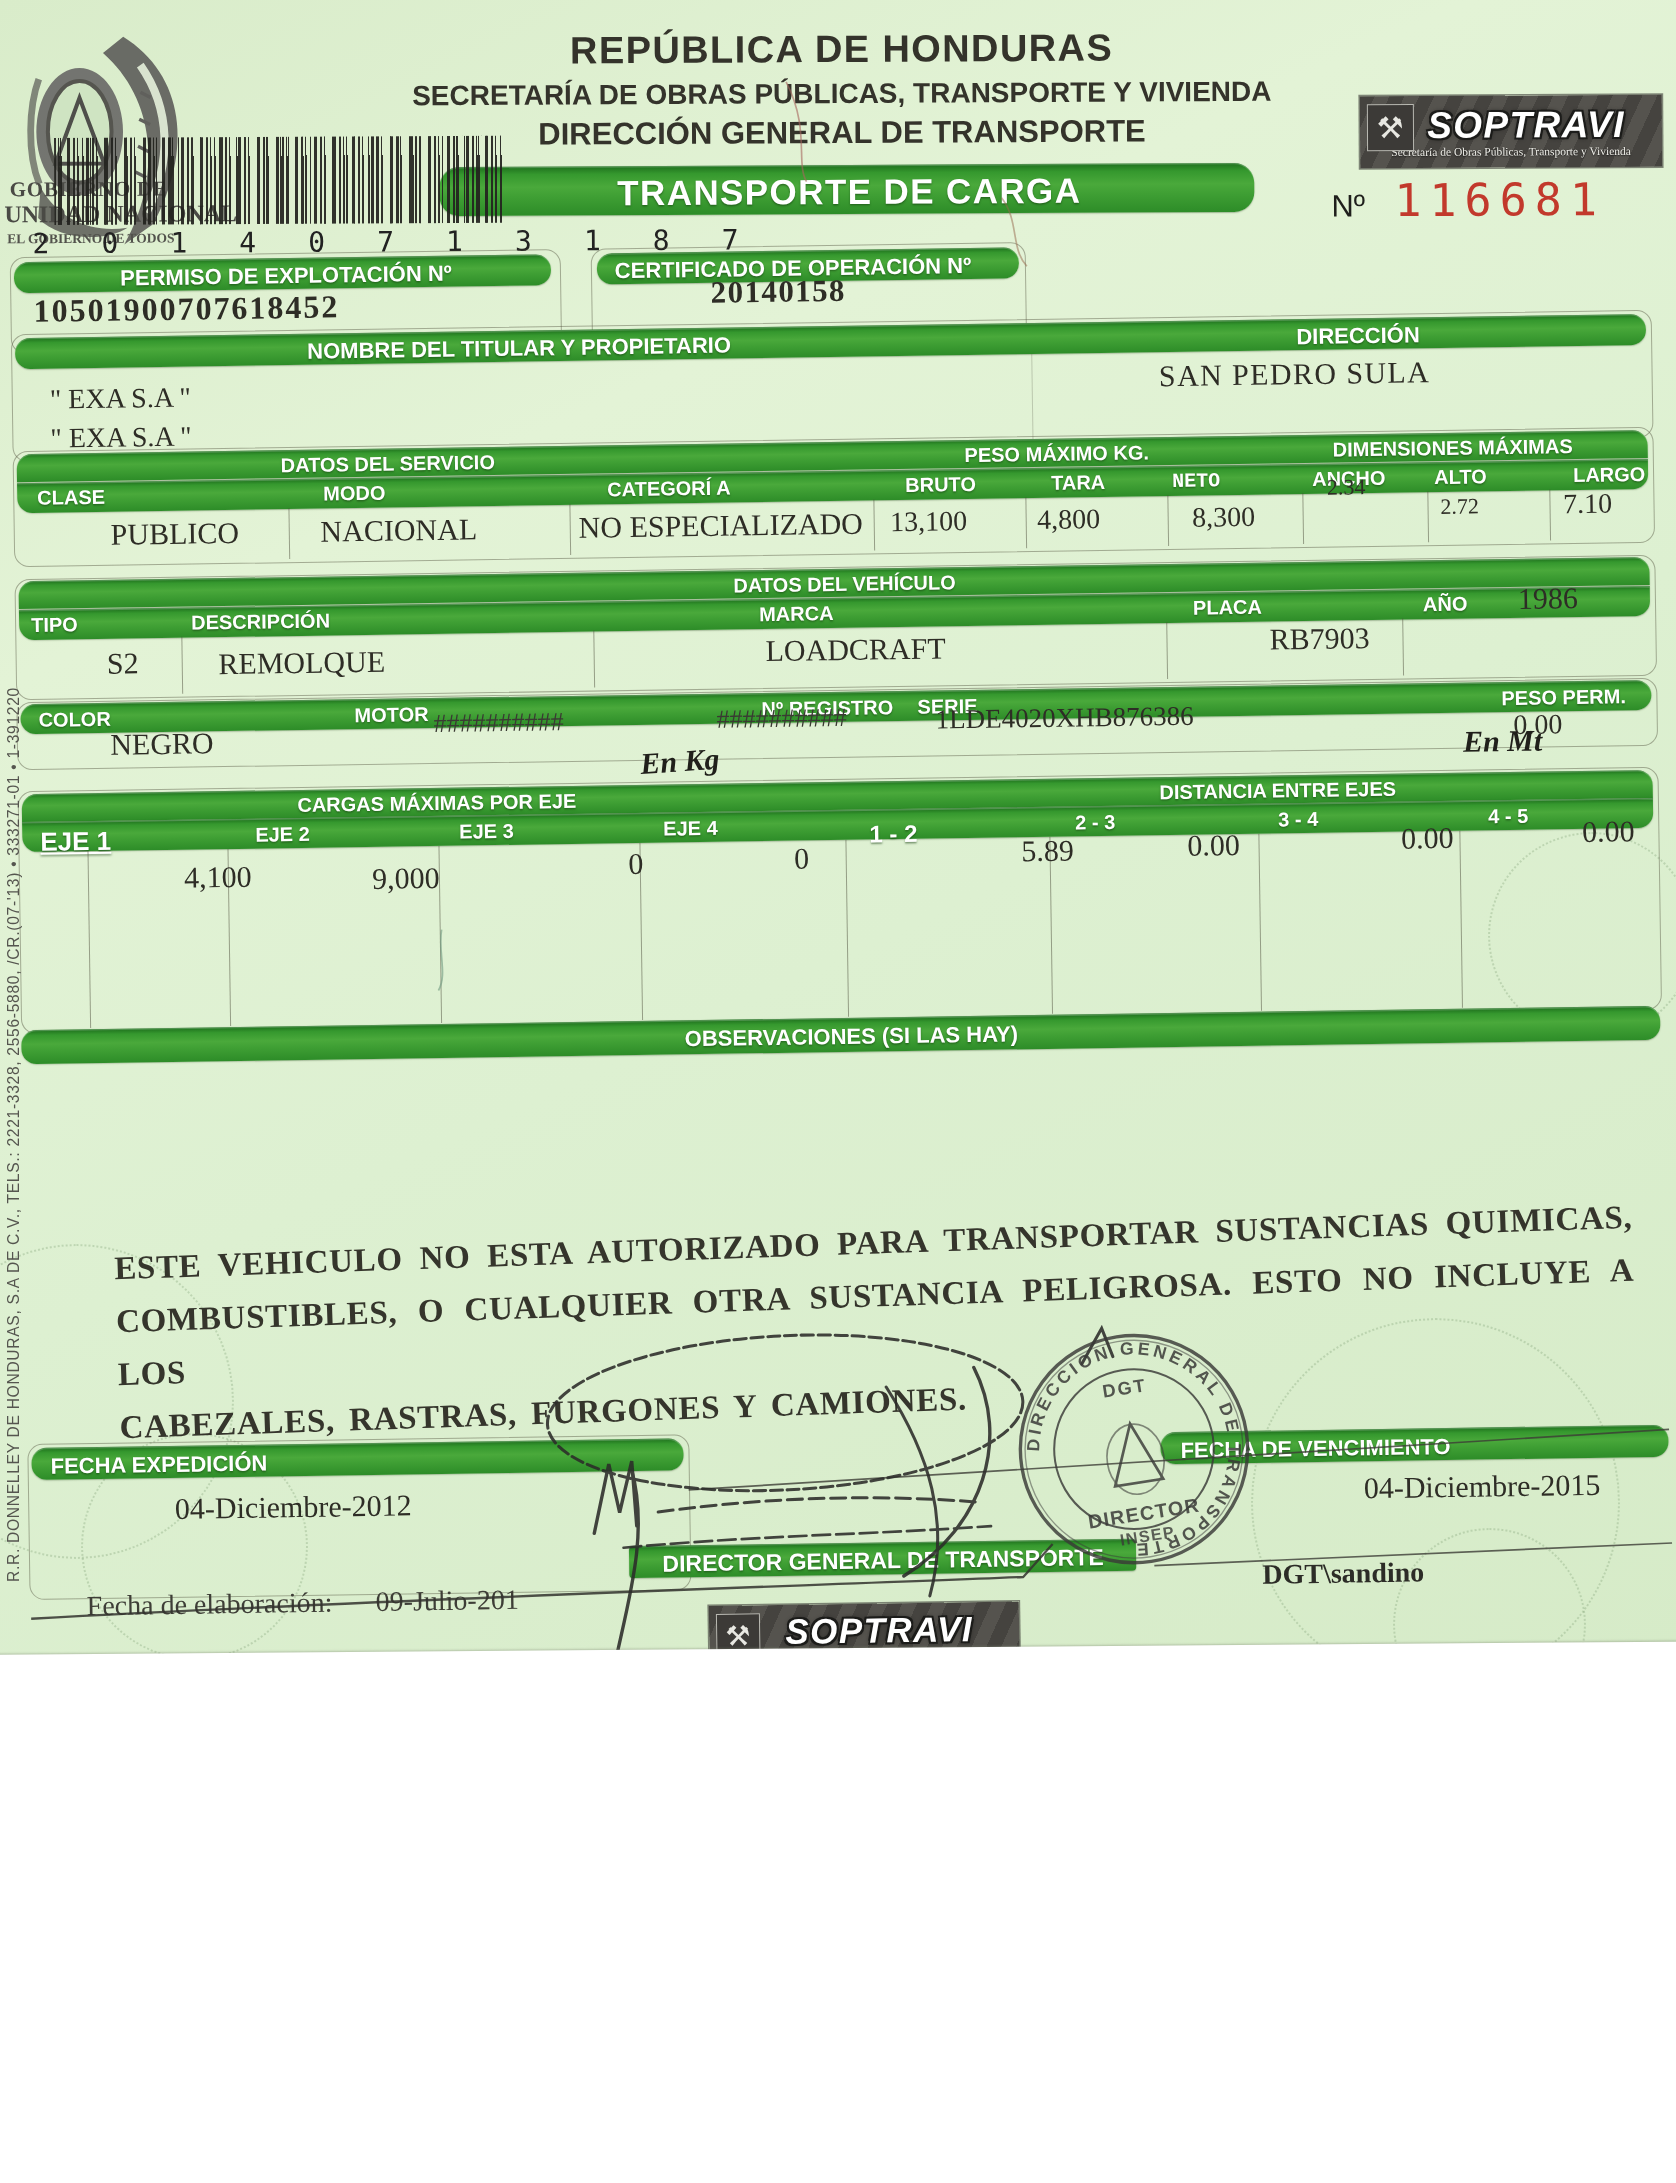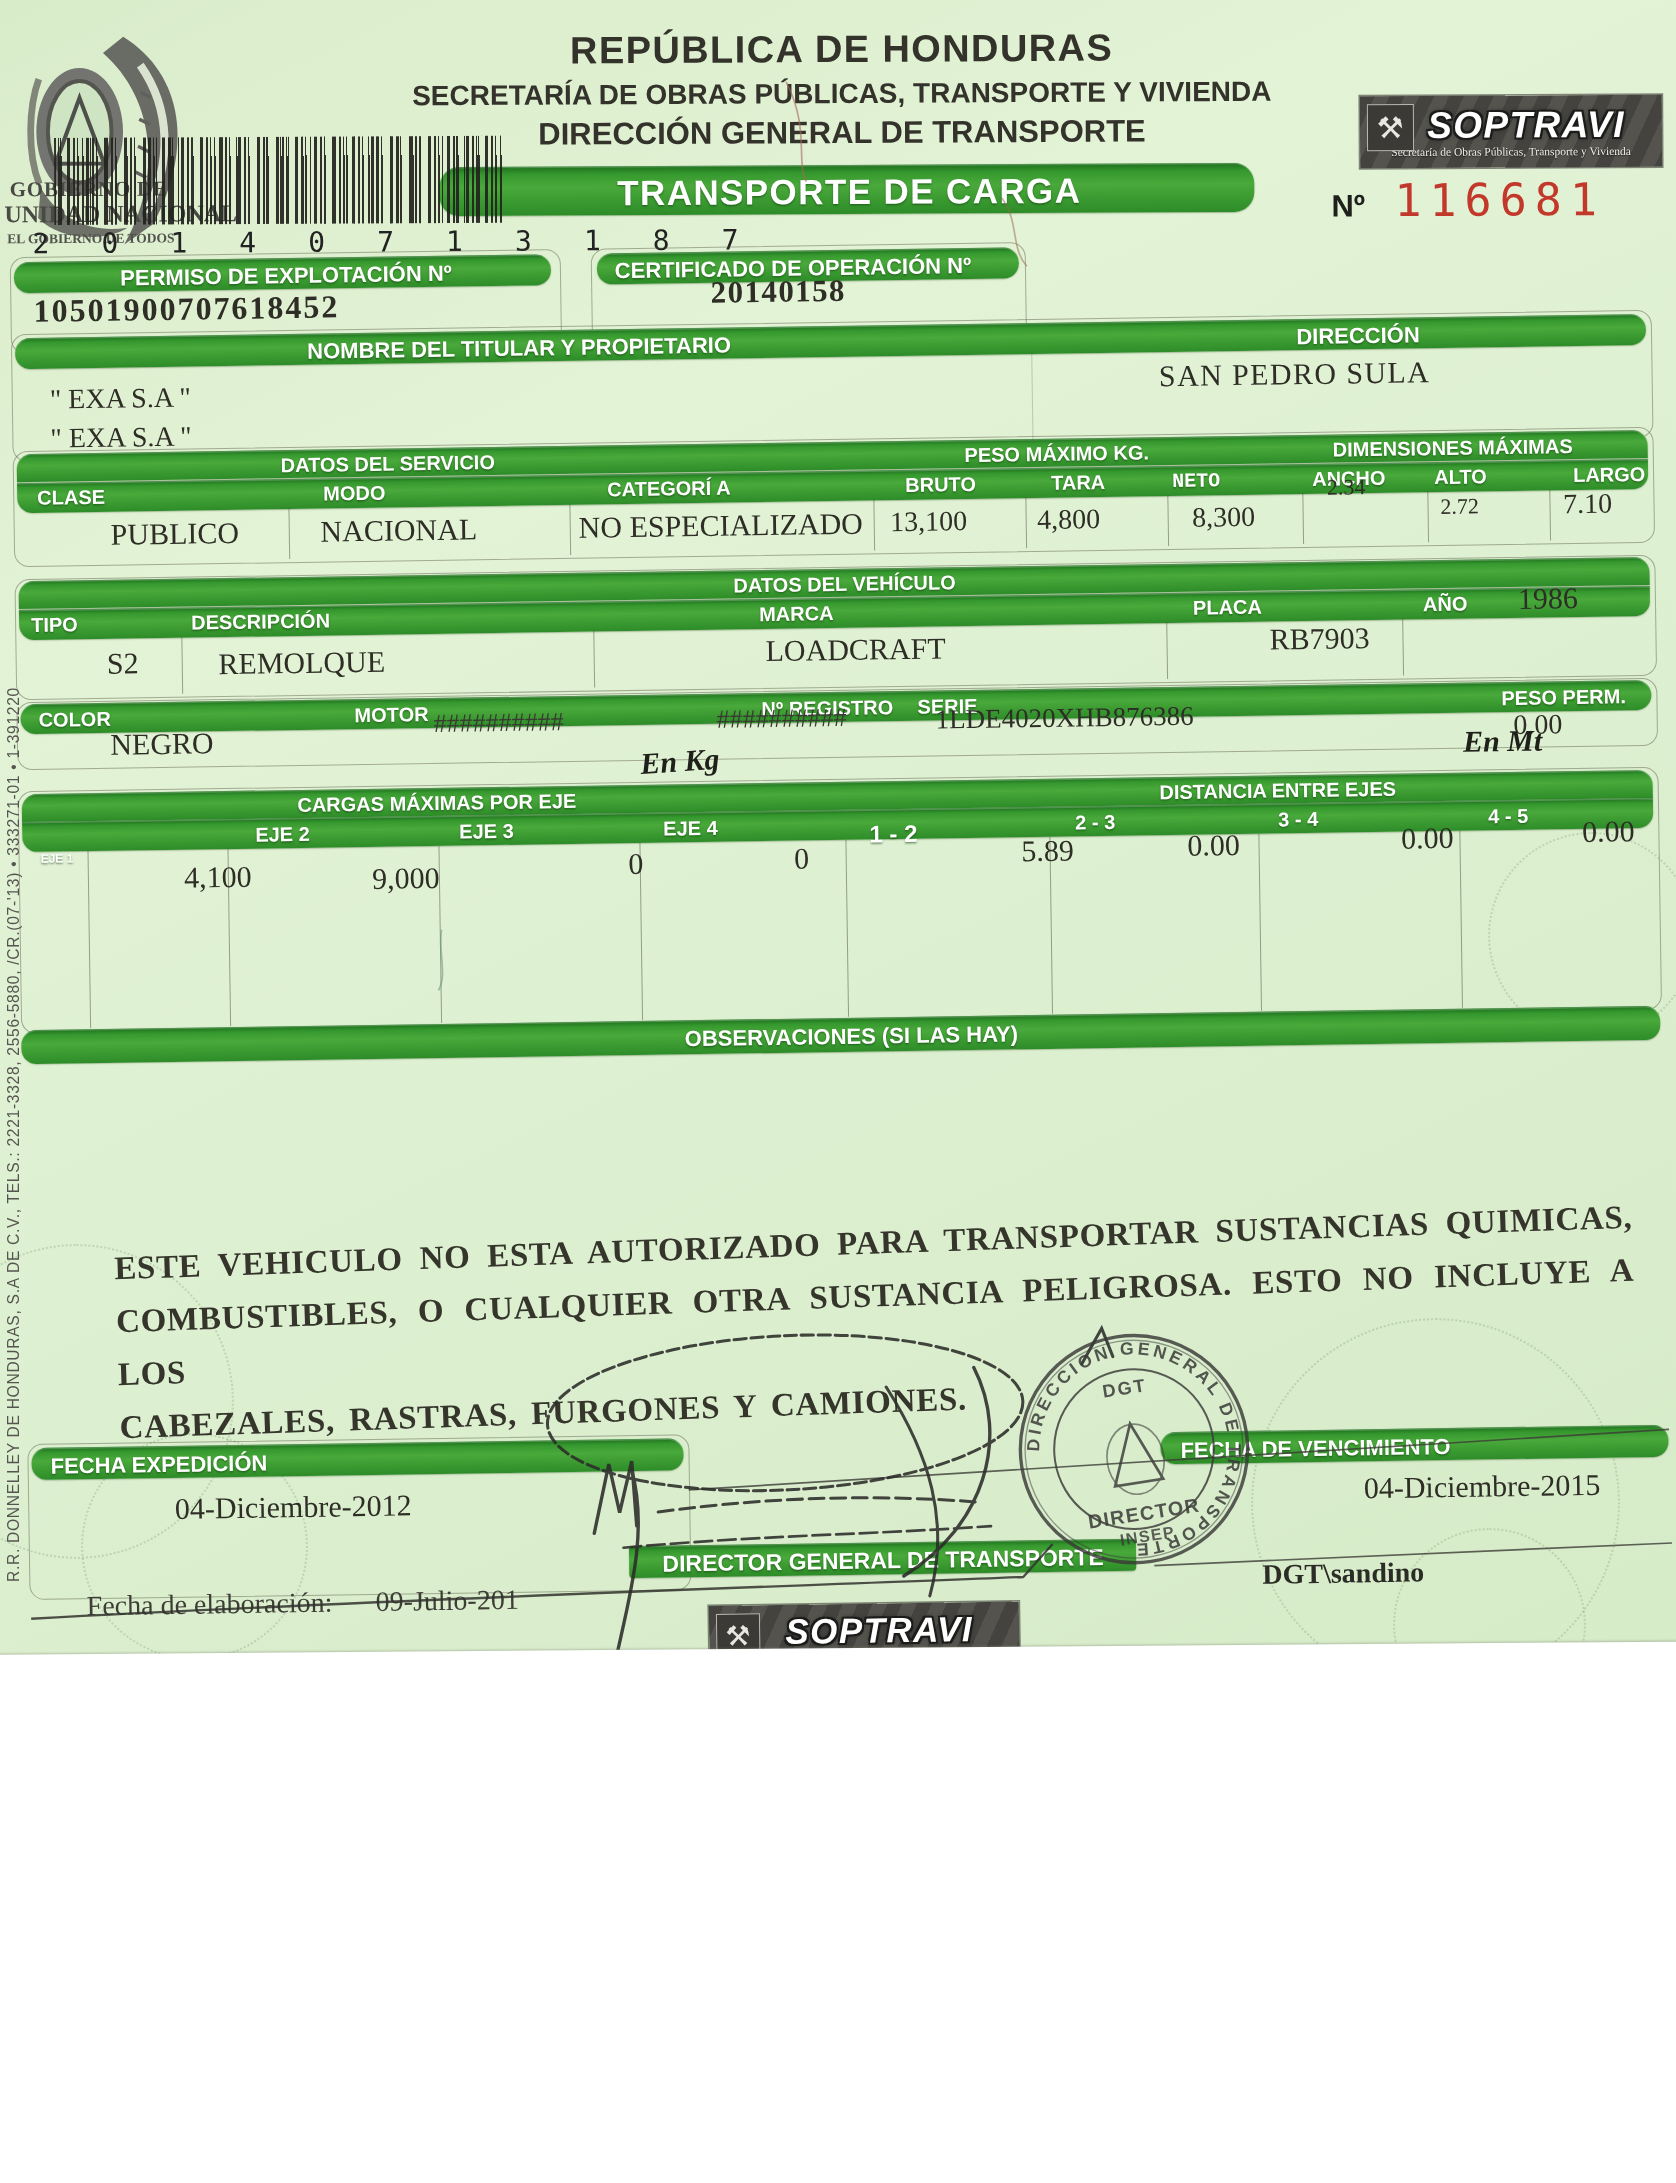--- a/index.html
+++ b/index.html
@@ -81,21 +81,21 @@
     <div class="vt" style="left:6.8px;top:227px;font-size:13.5px;font-weight:700;color:#52524c;">EL GOBIERNO DE TODOS</div>
 
     <div class="barcode"></div>
     <div class="abs" style="left:32px;top:223px;font-family:'DejaVu Sans Mono',monospace;font-size:28px;color:#222;letter-spacing:17.6px;white-space:nowrap;">2 0 1 4 0 7 1 3 1 8 7</div>
 
     <div class="splogo" style="left:1360px;top:99px;width:302px;height:72px;">
       <div class="spicon">⚒</div>
       <div class="spname" style="font-size:37px;">SOPTRAVI</div>
       <div class="spcap" style="font-size:11.5px;">Secretaría de Obras Públicas, Transporte y Vivienda</div>
     </div>
-    <div class="abs" style="left:1331px;top:191px;font-size:31px;font-weight:700;color:#1f1f1c;">Nº</div>
+    <div class="abs" style="left:1331px;top:191px;font-size:31px;font-weight:400;color:#1f1f1c;">Nº</div>
     <div class="abs" style="left:1394px;top:177px;font-family:'DejaVu Sans Mono',monospace;font-size:45px;color:#c2392c;letter-spacing:8px;">116681</div>
   </div>
 
   <div class="formblk">
 
     <div class="box" style="left:19px;top:245px;width:549px;height:95px;"></div>
     <div class="box" style="left:600px;top:245px;width:433px;height:99px;"></div>
     <div class="ban" style="left:23px;top:250px;width:537px;height:31px;"></div>
     <div class="bl cx" style="left:295px;top:255px;font-size:22px;">PERMISO DE EXPLOTACIÓN Nº</div>
     <div class="vt" style="left:42px;top:281px;font-size:32px;font-weight:700;letter-spacing:2px;">10501900707618452</div>
@@ -177,21 +177,21 @@
     <div class="vt" style="left:938px;top:706px;font-size:27px;">1LDE4020XHB876386</div>
     <div class="vt cx" style="left:1540px;top:719px;font-size:28px;">0.00</div>
 
     <div class="vt" style="left:642px;top:742px;font-size:30px;font-weight:700;font-style:italic;color:#20201b;transform:rotate(-3deg);">En Kg</div>
     <div class="vt" style="left:1465px;top:734px;font-size:30px;font-weight:700;font-style:italic;color:#20201b;">En Mt</div>
     <div class="box" style="left:19px;top:779px;width:1639px;height:241px;"></div>
     <div class="ban" style="left:23px;top:782px;width:1631px;height:28px;border-radius:15px 15px 0 0;"></div>
     <div class="bl cx" style="left:438px;top:786px;font-size:20px;">CARGAS MÁXIMAS POR EJE</div>
     <div class="bl cx" style="left:1279px;top:786px;font-size:20px;">DISTANCIA ENTRE EJES</div>
     <div class="ban" style="left:23px;top:810px;width:1631px;height:30px;border-radius:0 0 15px 15px;"></div>
-    <div class="bl" style="left:41px;top:840px;font-size:12px;">EJE 1</div>
+    <div class="bl" style="left:41px;top:815px;font-size:26px;text-decoration:underline;">EJE 1</div>
     <div class="bl" style="left:256px;top:815px;font-size:20px;">EJE 2</div>
     <div class="bl" style="left:460px;top:815px;font-size:20px;">EJE 3</div>
     <div class="bl" style="left:664px;top:815px;font-size:20px;">EJE 4</div>
     <div class="bl" style="left:870px;top:821px;font-size:24px;">1 - 2</div>
     <div class="bl" style="left:1076px;top:815px;font-size:20px;">2 - 3</div>
     <div class="bl" style="left:1279px;top:815px;font-size:20px;">3 - 4</div>
     <div class="bl" style="left:1489px;top:815px;font-size:20px;">4 - 5</div>
     <div class="vl" style="left:88px;top:840px;height:177px;"></div>
     <div class="vl" style="left:228px;top:840px;height:177px;"></div>
     <div class="vl" style="left:439px;top:840px;height:177px;"></div>

